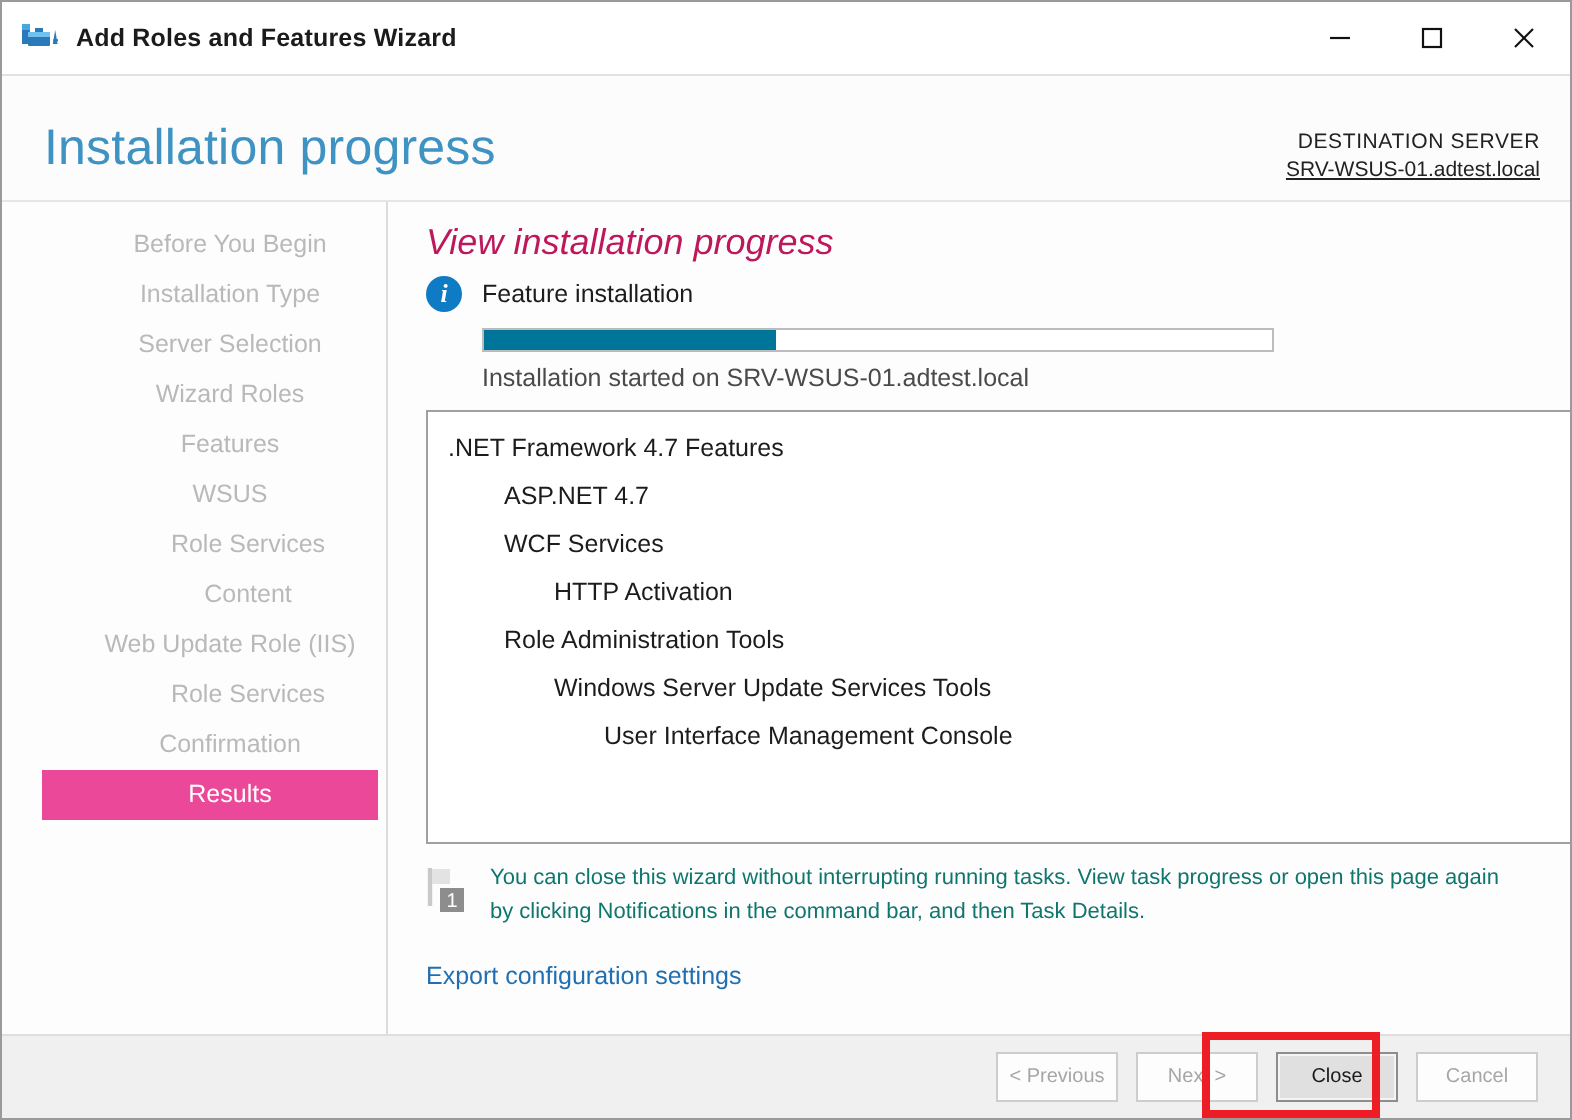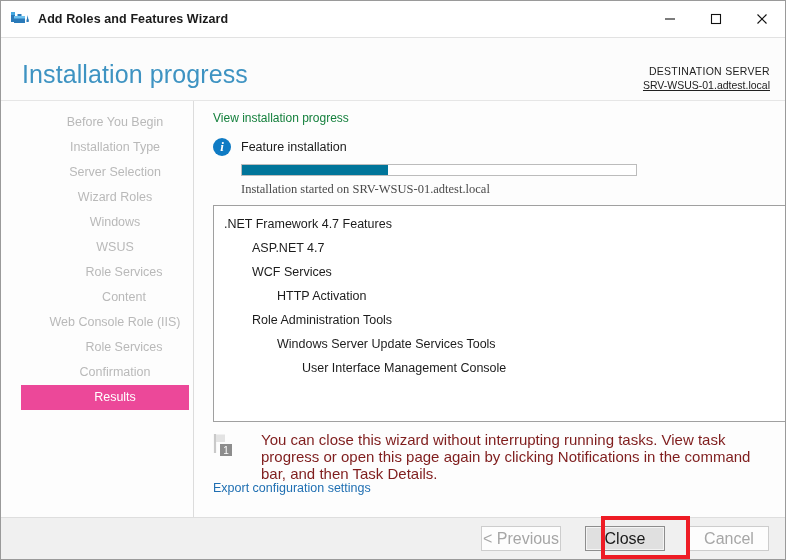--- a/index.html
+++ b/index.html
@@ -141,22 +141,23 @@
   .content {
     flex: 1 1 auto;
     position: relative;
     padding: 0;
     box-sizing: border-box;
   }
   .section-label {
     position: absolute;
     left: 19px;
     top: 10px;
-    font-size: 12px;
-    color: #15803d;
+    font-size: 18px;
+    color: #be185d;
+    font-style: italic;
   }
   .feature-row {
     position: absolute;
     left: 19px;
     top: 37px;
     display: flex;
     align-items: center;
   }
   .info-icon {
     width: 18px;
@@ -191,21 +192,20 @@
   .progress-fill {
     height: 100%;
     background: #00759a;
   }
   .progress-status {
     position: absolute;
     left: 47px;
     top: 81px;
     font-size: 12.5px;
     color: #4a4a4a;
-    font-family: Liberation Serif, serif;
   }
 
   .listbox {
     position: absolute;
     left: 19px;
     top: 104px;
     width: 658px;
     height: 217px;
     box-sizing: border-box;
     border: 1px solid #a0a0a0;
@@ -273,24 +273,23 @@
   }
   .flag-icon {
     width: 22px;
     height: 26px;
     position: relative;
     margin-right: 10px;
     flex: 0 0 auto;
     margin-top: 2px;
   }
   .notice-text {
-    font-size: 15px;
-    color: #7f1d1d;
+    font-size: 11px;
+    color: #0f766e;
     line-height: 17px;
-    margin-left: 16px;
   }
   .export-link {
     position: absolute;
     left: 19px;
     top: 380px;
     font-size: 12.5px;
     color: #1f6fb2;
     text-decoration: none;
     cursor: pointer;
   }
@@ -302,24 +301,24 @@
     background: #f0f0f0;
     border-top: 1px solid #dedede;
     display: flex;
     align-items: center;
     justify-content: flex-end;
     padding-right: 16px;
     box-sizing: border-box;
     position: relative;
   }
   .btn {
-    width: 80px;
+    width: 61px;
     height: 25px;
-    margin-left: 24px;
-    font-size: 16px;
+    margin-left: 9px;
+    font-size: 10px;
     font-family: "Liberation Sans", sans-serif;
     background: #fdfdfd;
     border: 1px solid #cdcdcd;
     color: #a6a6a6;
     display: flex;
     align-items: center;
     justify-content: center;
     cursor: default;
     box-sizing: border-box;
   }
@@ -388,25 +387,25 @@
     </div>
   </div>
 
   <div class="body-area">
 
     <div class="sidebar" id="sidebar">
         <div class="nav-item">Before You Begin</div>
         <div class="nav-item">Installation Type</div>
         <div class="nav-item">Server Selection</div>
         <div class="nav-item">Wizard Roles</div>
-        <div class="nav-item">Windows</div>
+        <div class="nav-item">Features</div>
         <div class="nav-item">WSUS</div>
         <div class="nav-item sub">Role Services</div>
         <div class="nav-item sub">Content</div>
-        <div class="nav-item">Web Console Role (IIS)</div>
+        <div class="nav-item">Web Update Role (IIS)</div>
         <div class="nav-item sub">Role Services</div>
         <div class="nav-item">Confirmation</div>
         <div class="nav-item selected">Results</div>
       </div>
 
     <div class="content">
 
       <div class="section-label">View installation progress</div>
 
       <div class="feature-row">
@@ -459,18 +458,19 @@
         </div>
       </div>
 
       <a class="export-link" href="#">Export configuration settings</a>
 
     </div>
   </div>
 
   <div class="footer" id="footer">
       <div class="btn">&lt; Previous</div>
+      <div class="btn">Next &gt;</div>
       <div class="btn enabled">Close</div>
       <div class="btn">Cancel</div>
     </div>
 
   <div class="highlight-box" style="border-color: rgb(238, 28, 37);"></div>
 </div>
 
 </body></html>

